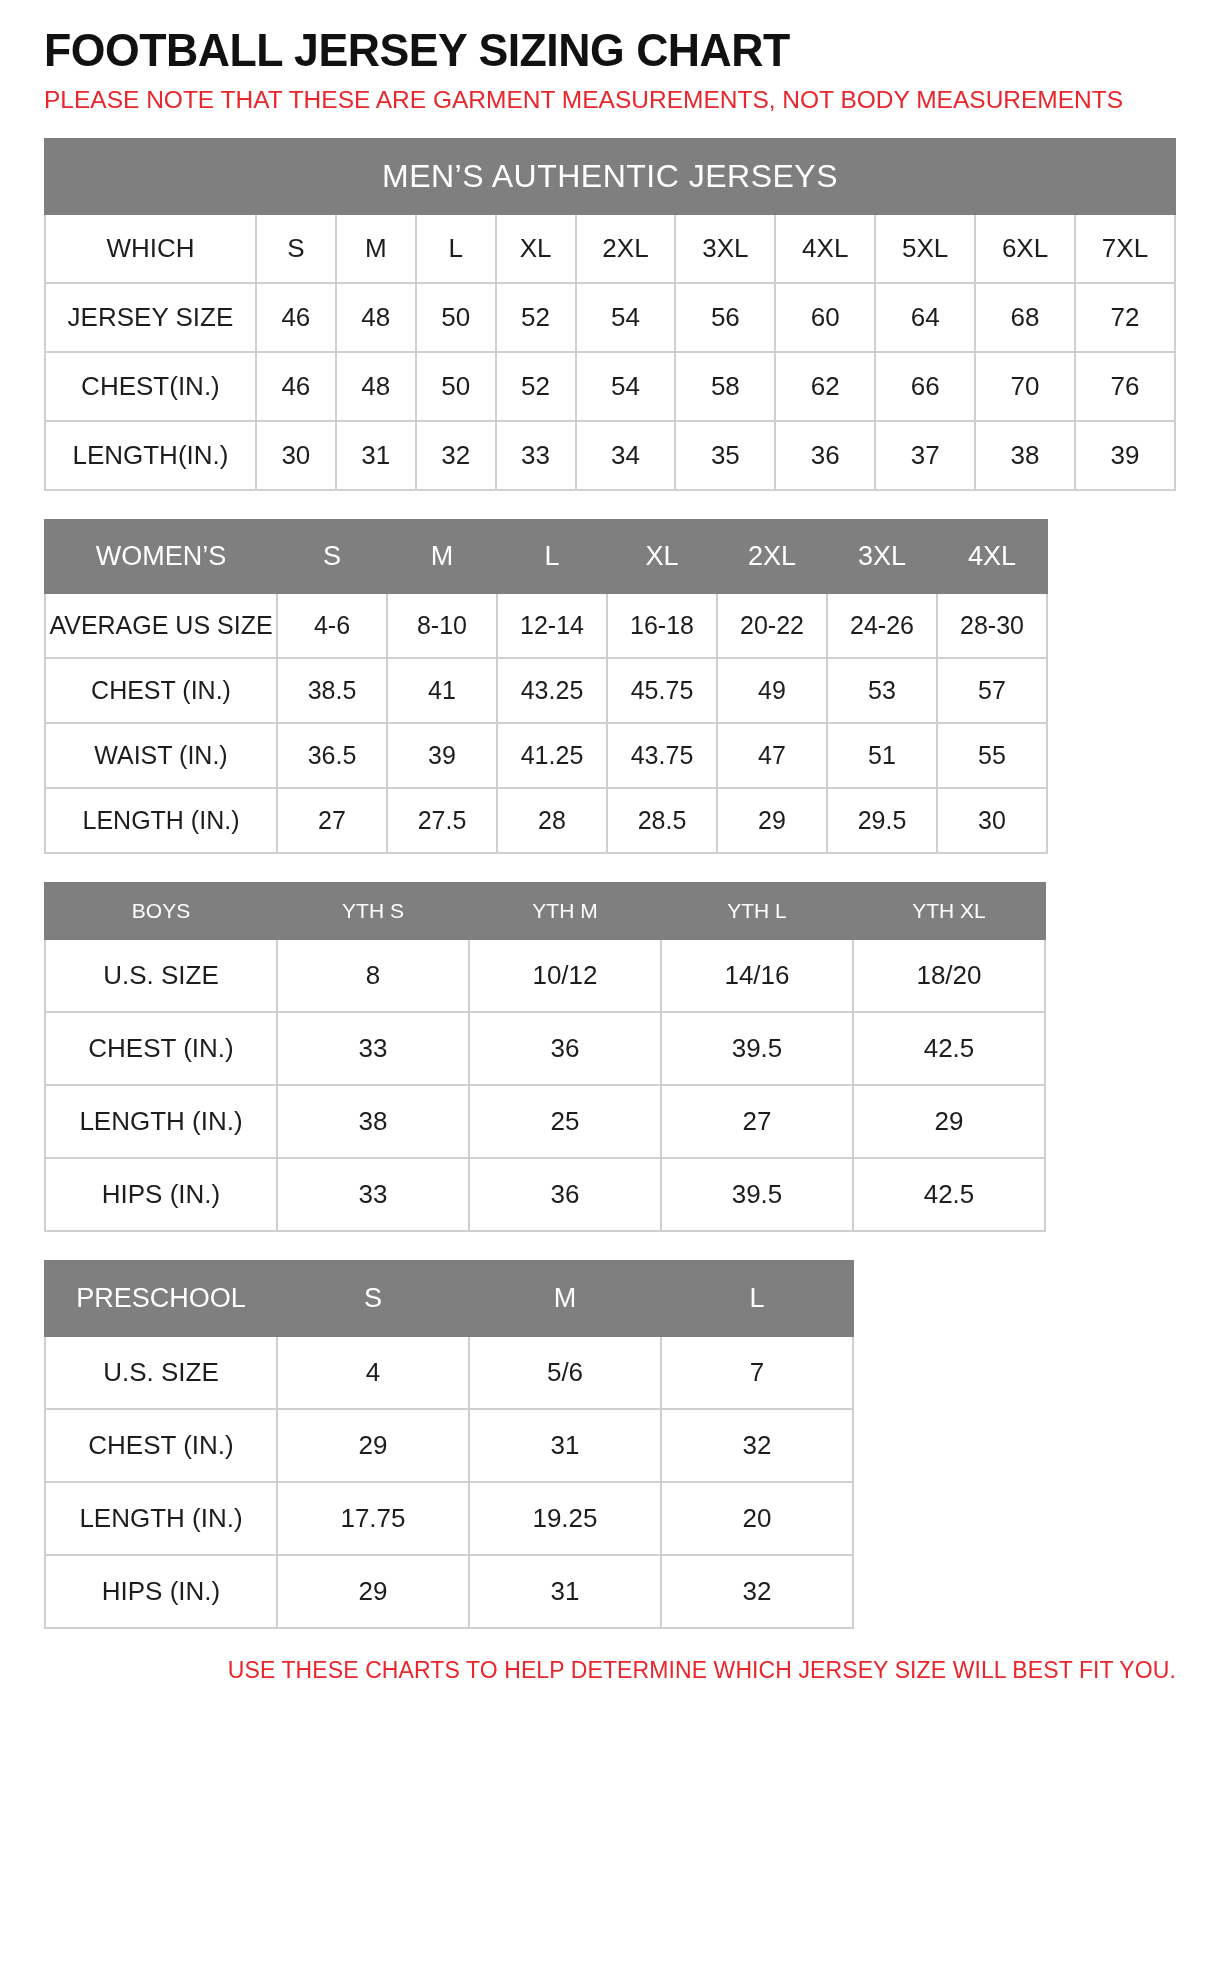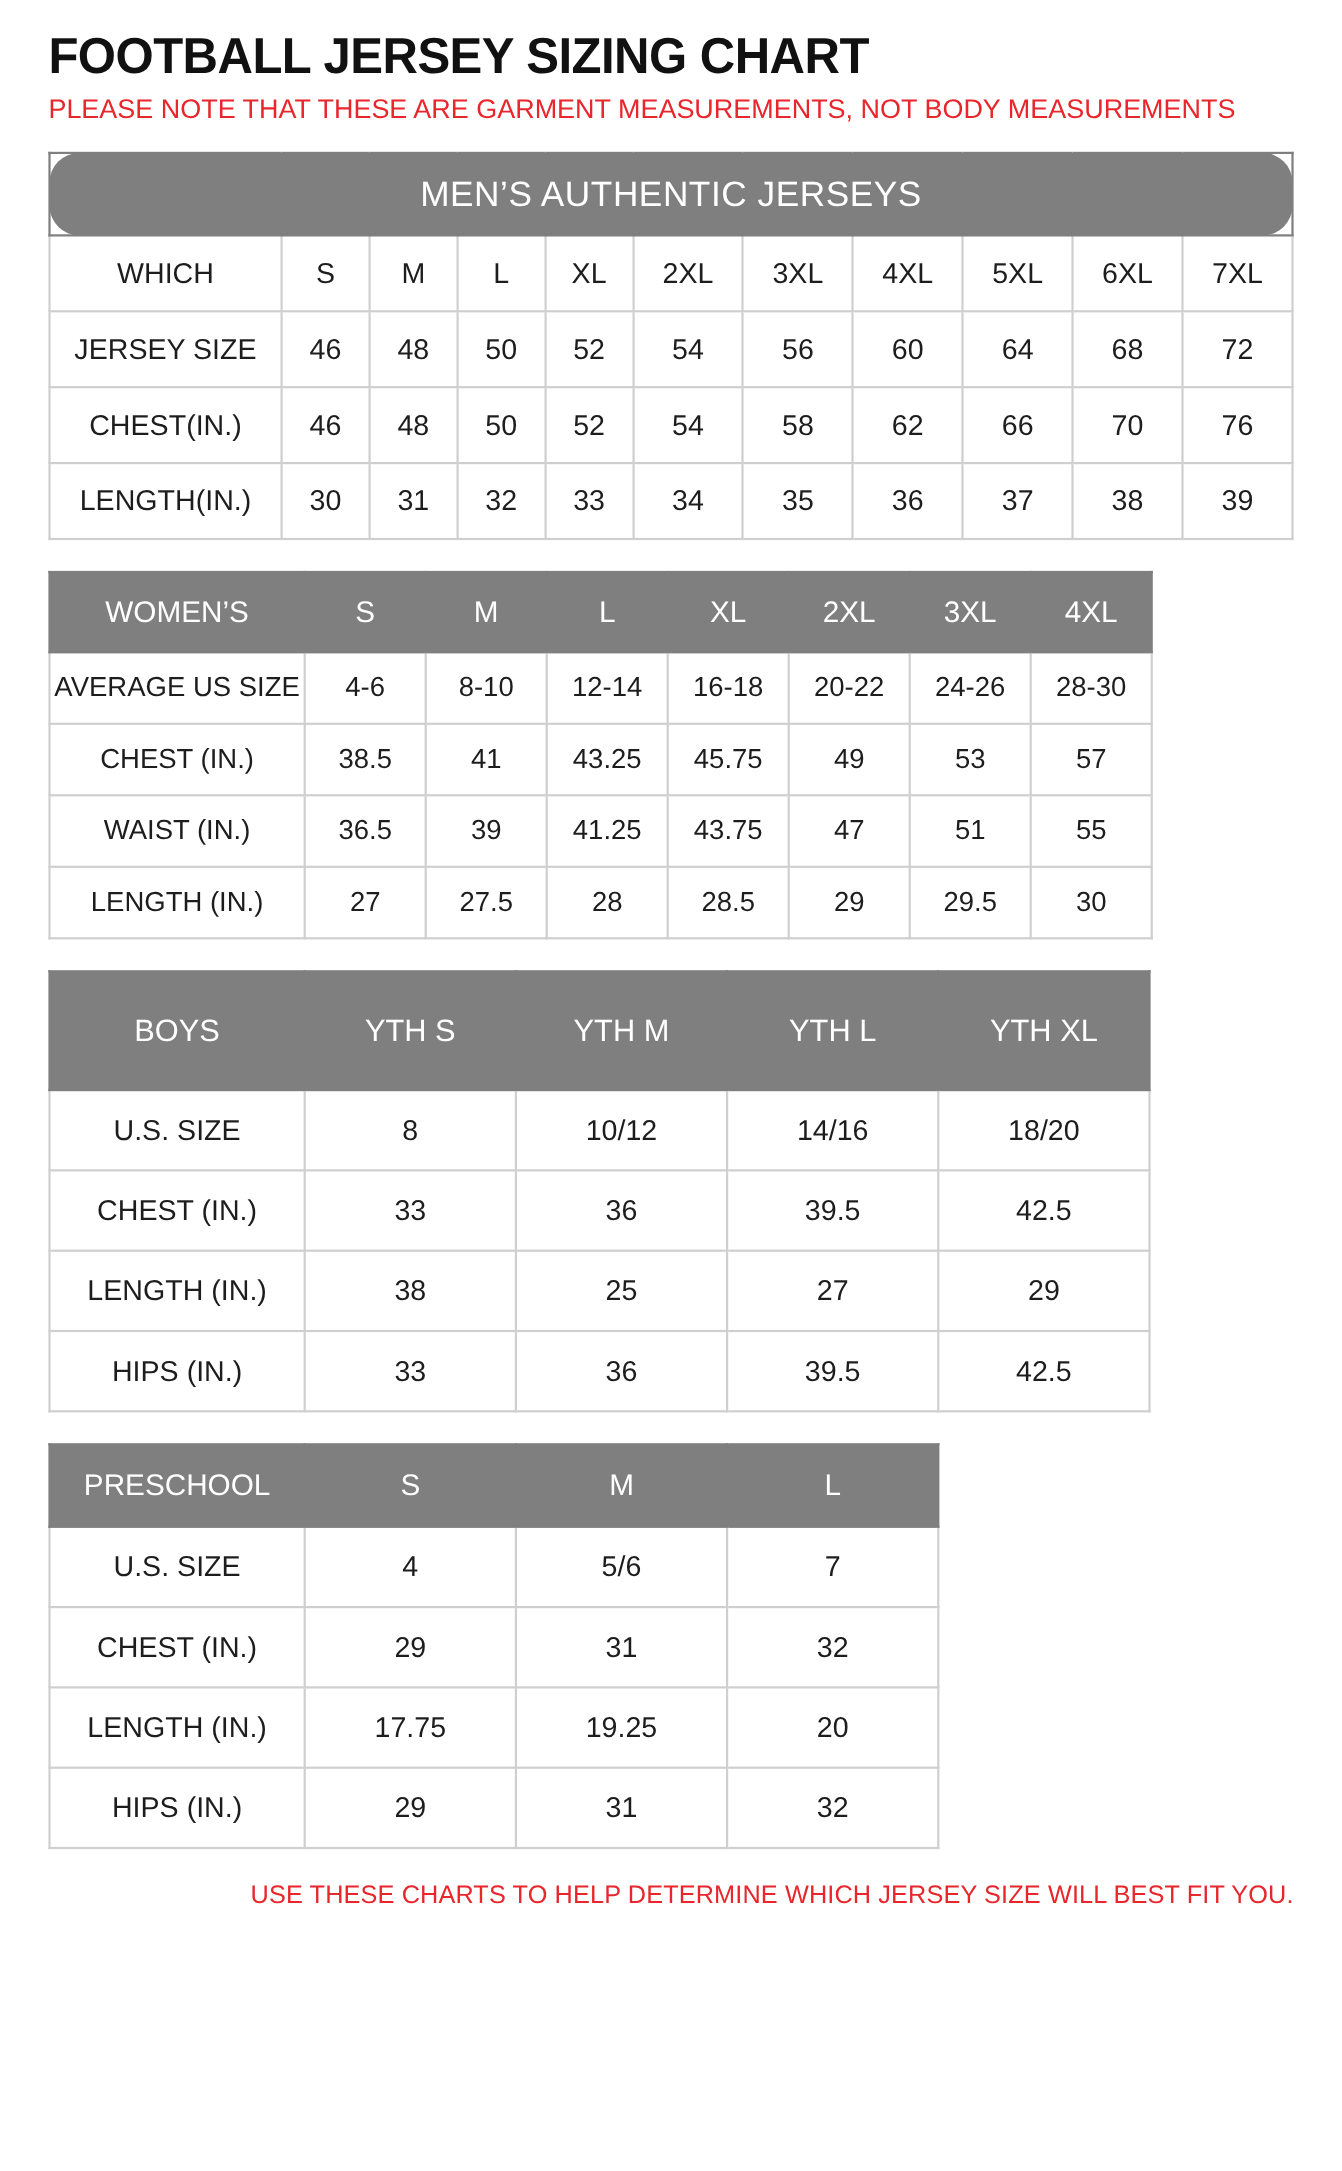--- a/index.html
+++ b/index.html
@@ -59,34 +59,34 @@
     padding: 17px 4px;
   }
   .hdr-cell {
     background: #7f7f7f !important;
     color: #ffffff !important;
     border-color: #7f7f7f !important;
   }
 
   
   #mens-table { width: 1132px; }
-  #mens-table td { font-size: 26px; padding: 18px 16px; border-radius: 27px; }
+  #mens-table td { font-size: 26px; padding: 18px 16px; }
   #mens-table .rowlabel { font-size: 26px; }
   #mens-table .banner td { font-size: 32px; }
 
   
   #womens-table { width: 1000px; }
   #womens-table td { font-size: 25px; padding: 17px 2px; }
   #womens-table .hdr-cell { font-size: 27px; padding: 20px 2px; }
   #womens-table .rowlabel { font-size: 25px; line-height: 1.15; }
 
   
   #boys-table { width: 1000px; }
   #boys-table td { font-size: 26px; padding: 20px 2px; }
-  #boys-table .hdr-cell { font-size: 28px; padding: 37px 2px; }
+  #boys-table .hdr-cell { font-size: 21px; padding: 15px 2px; }
 
   
   #preschool-table { width: 810px; }
   #preschool-table td { font-size: 26px; padding: 20px 2px; }
   #preschool-table .hdr-cell { font-size: 27px; padding: 21px 2px; }
 
   .footer {
     color: #e8262b;
     font-size: 23px;
     margin-top: 6px;

